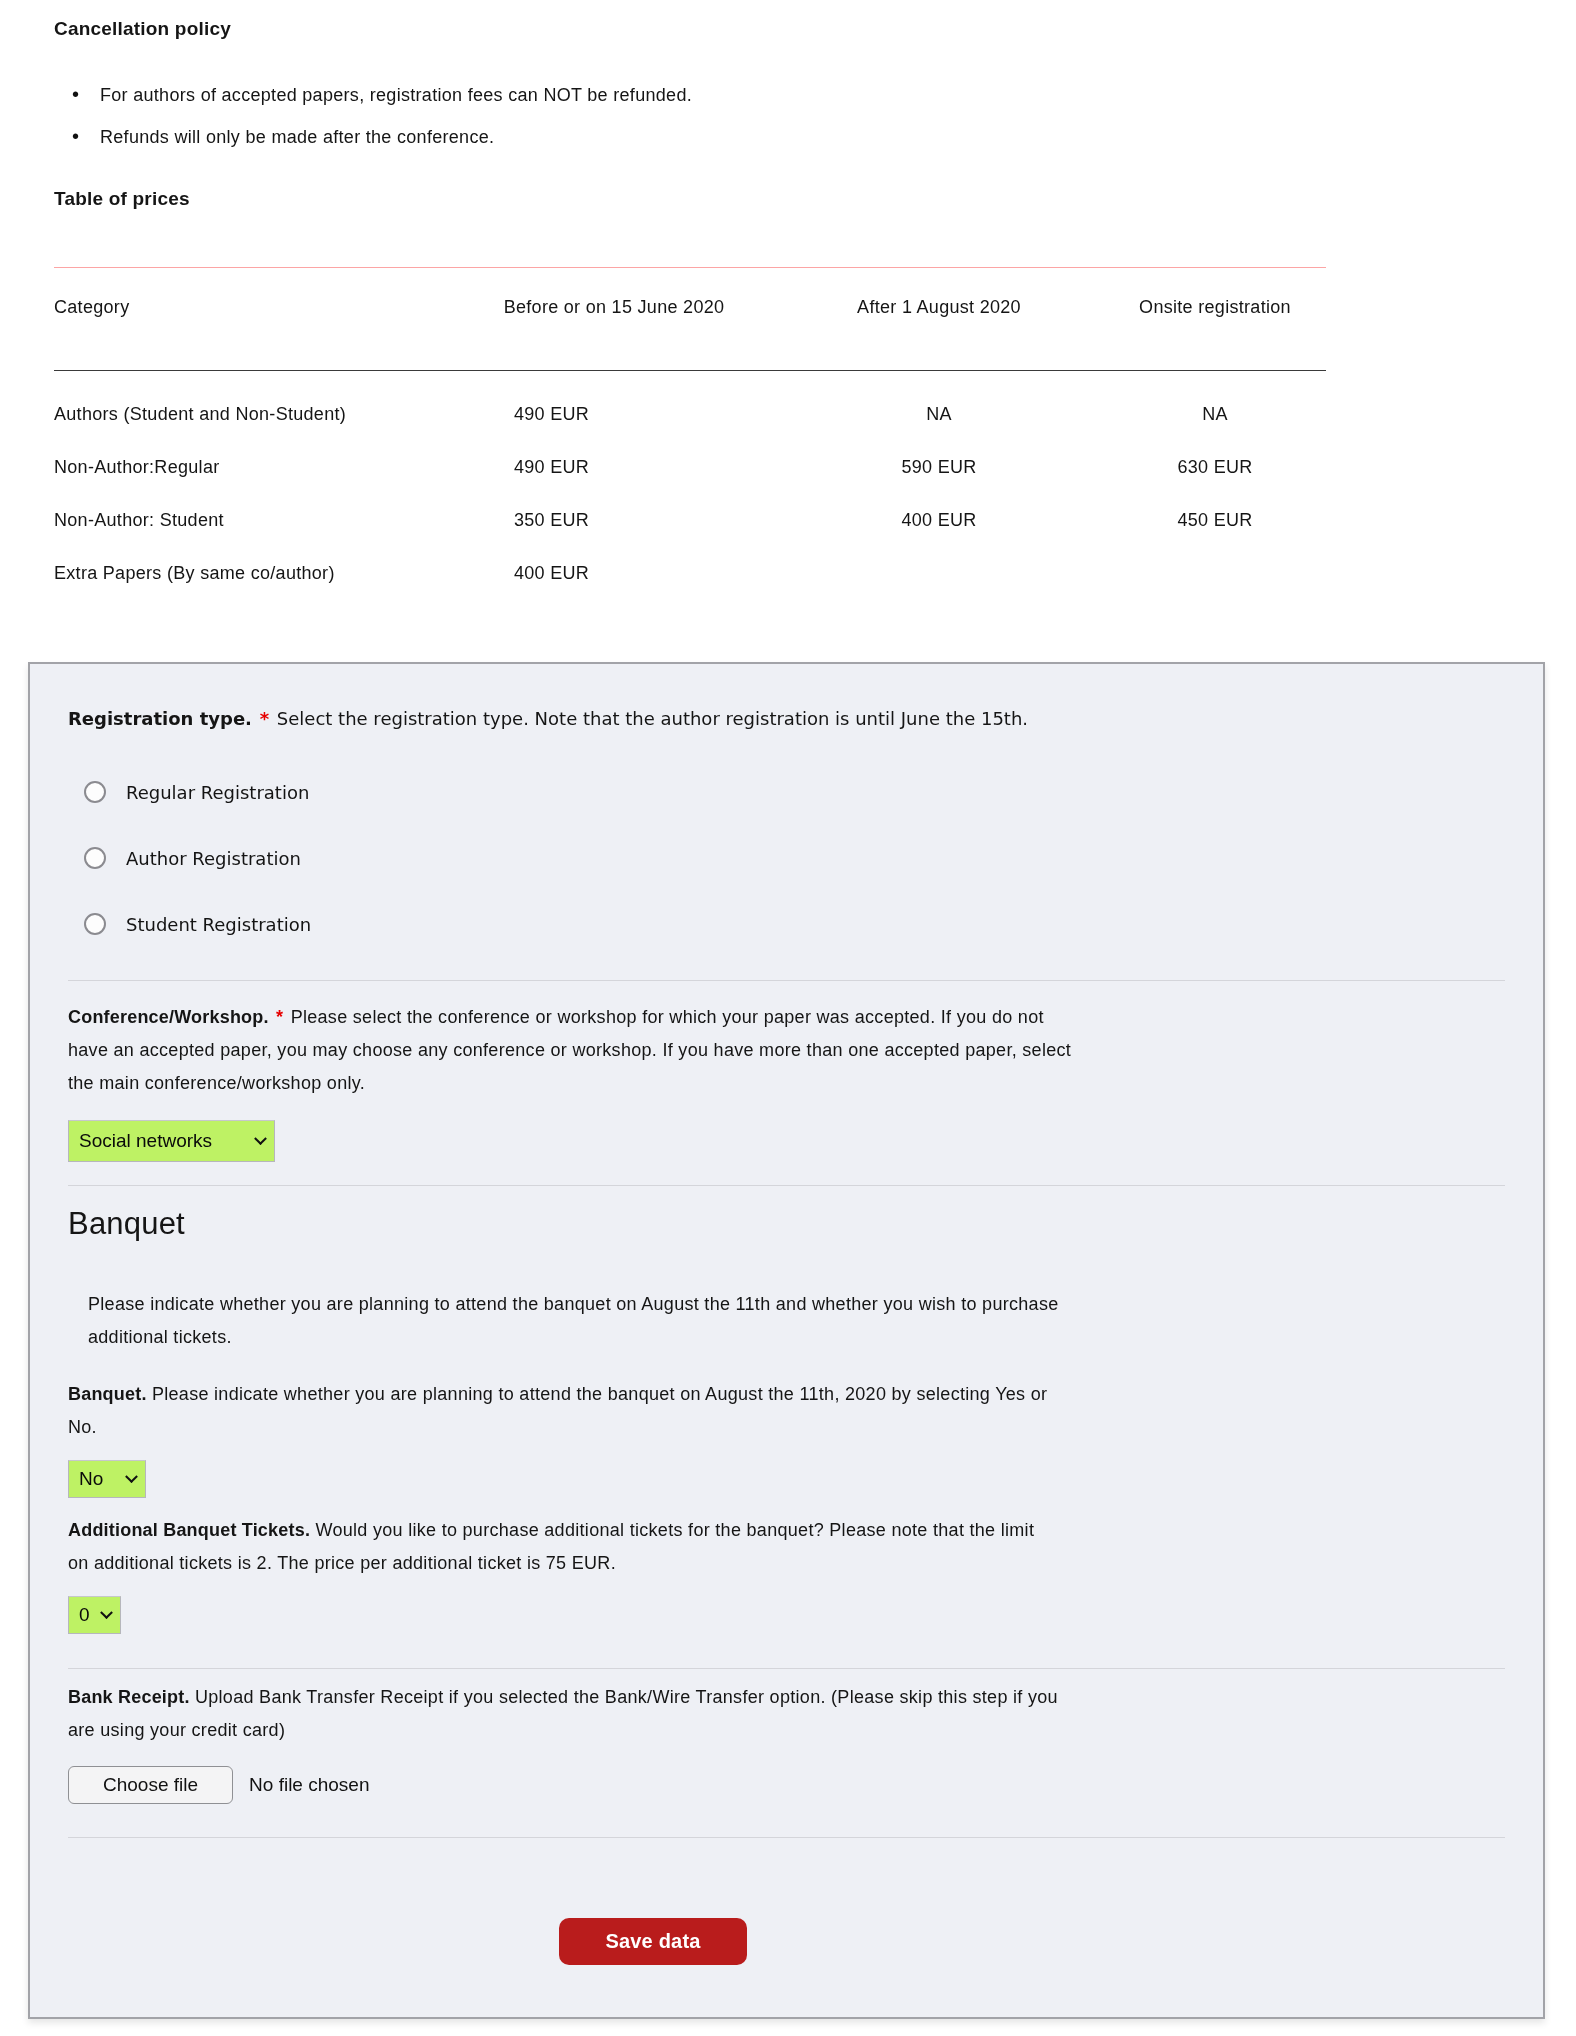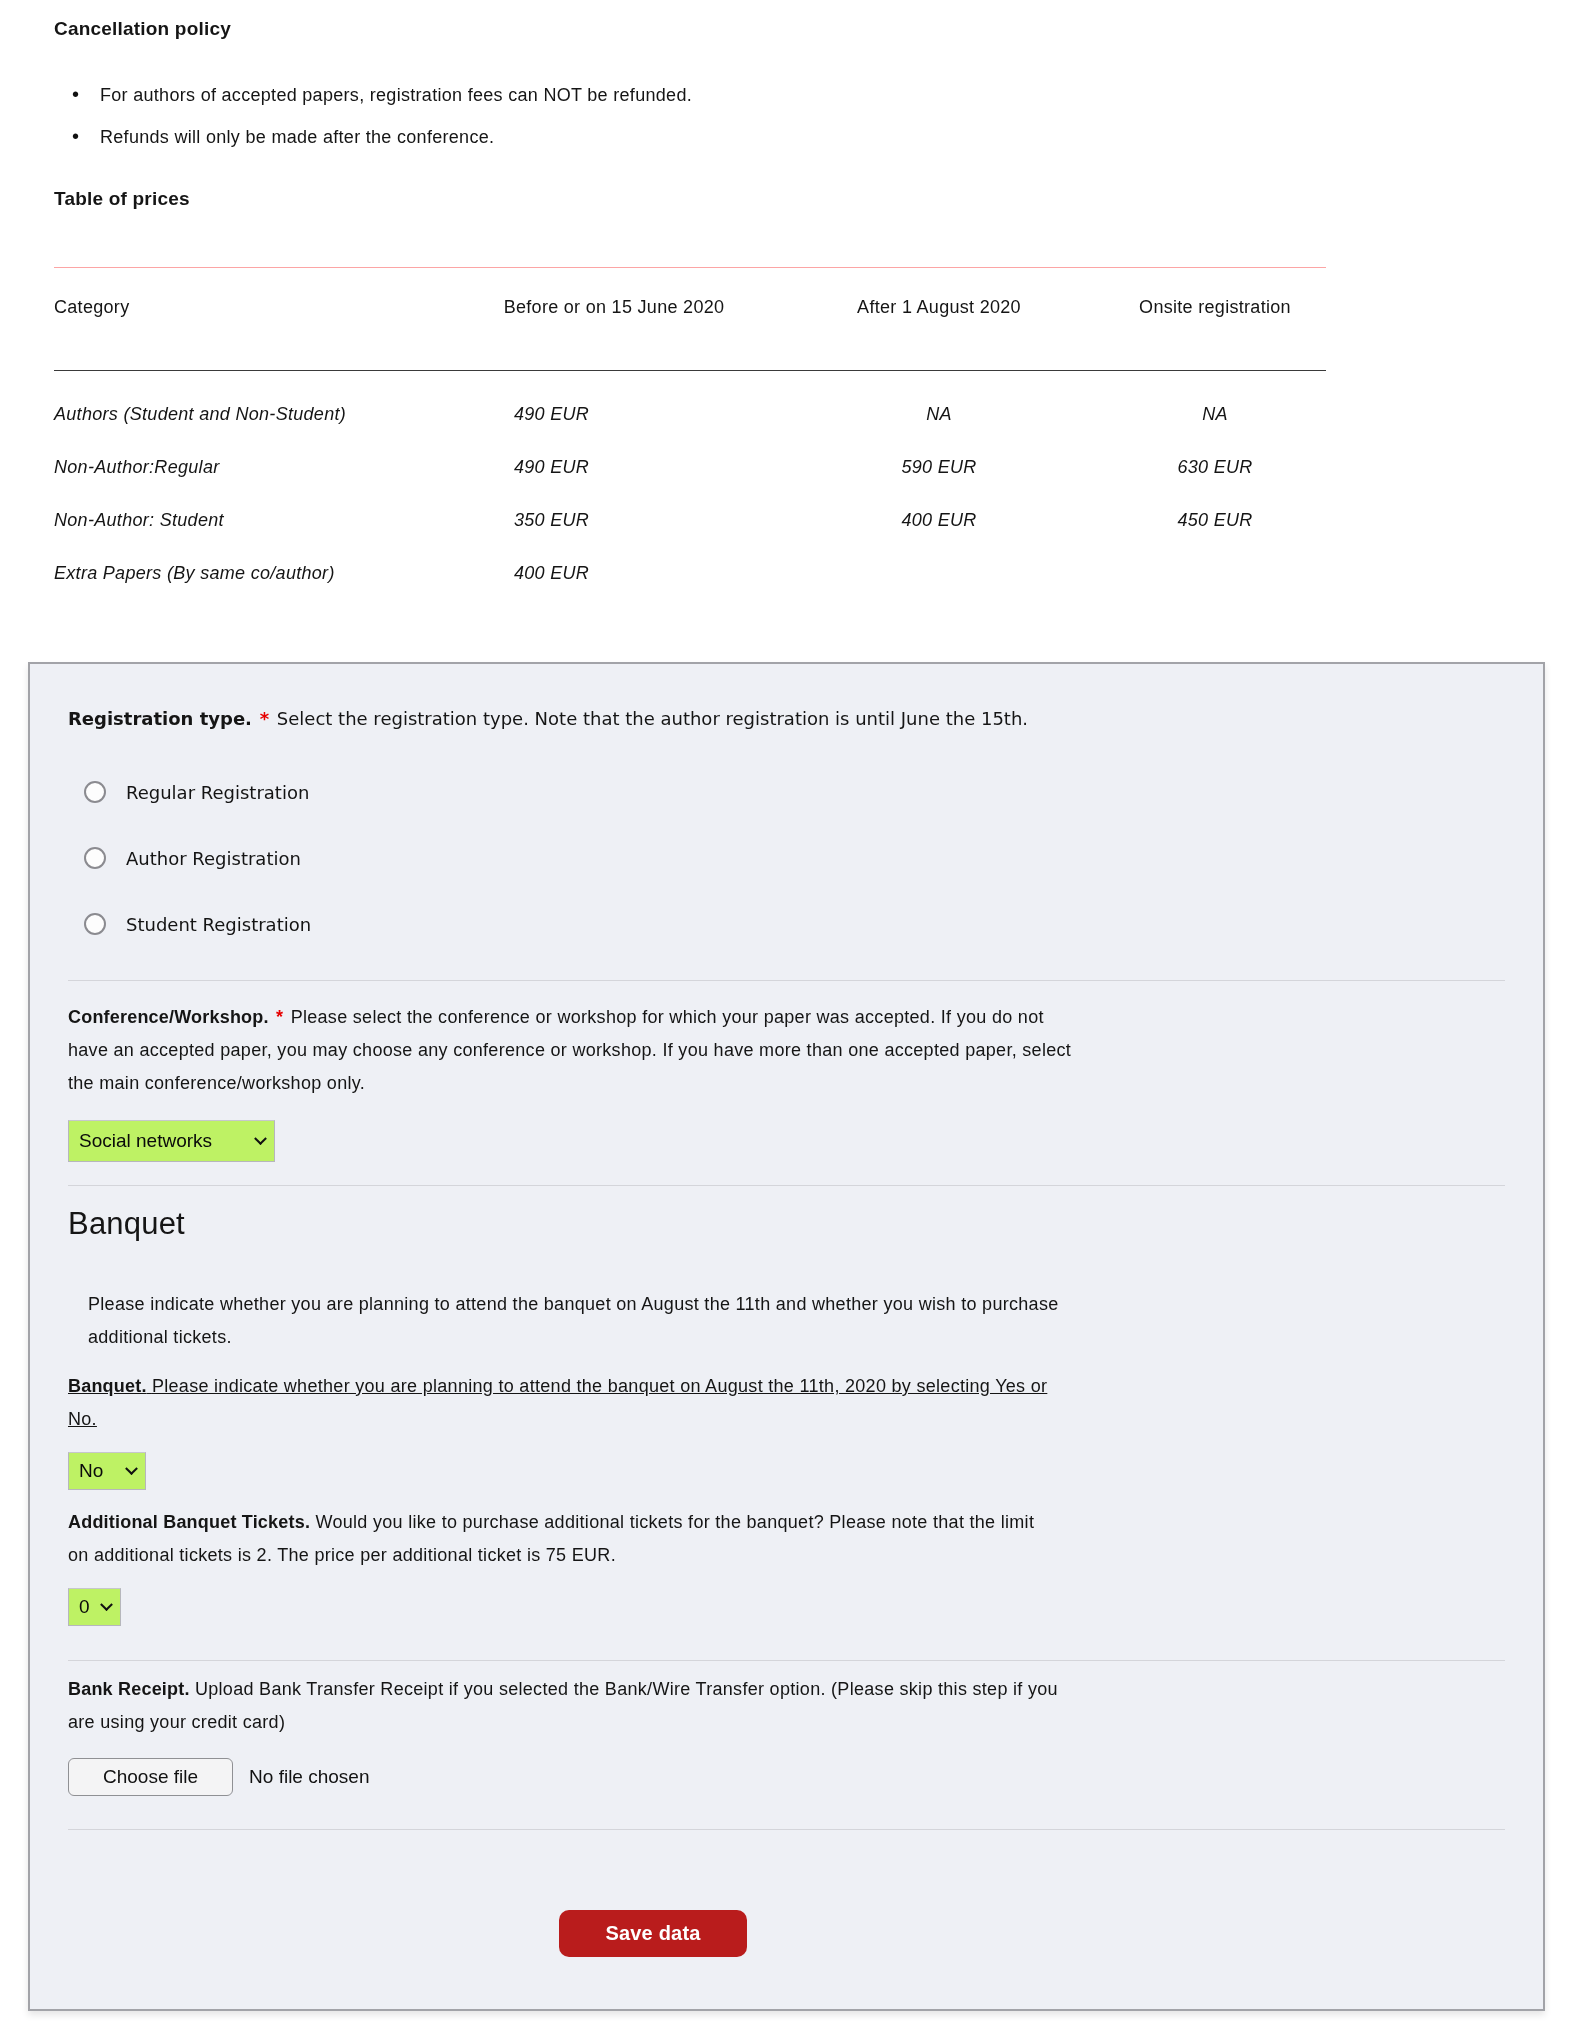--- a/index.html
+++ b/index.html
@@ -38,21 +38,21 @@
     font-size: 18px;
     letter-spacing: 0.3px;
   }
   table.prices th {
     font-weight: normal; line-height: 24px;
     padding: 27px 0 51px 0;
     border-bottom: 1px solid #3a3a3a;
   }
   table.prices th.c1 { text-align: left; }
   table.prices th.c2, table.prices th.c3, table.prices th.c4 { text-align: center; }
-  table.prices td { line-height: 24px; padding: 14px 0 15px 0; font-style: italic; }
+  table.prices td { line-height: 24px; padding: 14px 0 15px 0; }
   table.prices tbody tr:first-child td { padding-top: 31px; }
   table.prices td.c1 { text-align: left; }
   table.prices td.c2 { text-align: left; padding-left: 60px; }
   table.prices td.c3, table.prices td.c4 { text-align: center; }
   col.c1 { width: 400px; } col.c2 { width: 320px; }
   col.c3 { width: 330px; } col.c4 { width: 222px; }
 
   
   .panel {
     margin: 62px 0 0 28px;
@@ -88,21 +88,21 @@
   .hr3 { margin-top: 34px; } .hr4 { margin-top: 32px; }
 
   .para {
     font-size: 18px; line-height: 33px; letter-spacing: 0.3px;
     white-space: pre-line; max-width: 1180px;
   }
   .para b { letter-spacing: 0.2px; }
   .conf-para { margin-top: 20px; }
   .banquet-h2 { margin-top: 16px; font-size: 31px; font-weight: normal; line-height: 44px; letter-spacing: 0.2px; }
   .banquet-intro { margin-top: 42px; margin-left: 20px; }
-  .banquet-para { margin-top: 16px; text-decoration: underline; }
+  .banquet-para { margin-top: 24px; }
   .tickets-para { margin-top: 16px; }
   .bank-para { margin-top: 12px; }
 
   .select {
     display: inline-flex; align-items: center; justify-content: space-between;
     background: #bef264;
     border: 1px solid #b6b7bc; border-top-color: #c6c7cb;
     padding: 0 9px 0 10px;
     font-size: 19px; color: #0a0a0a;
     cursor: default;

